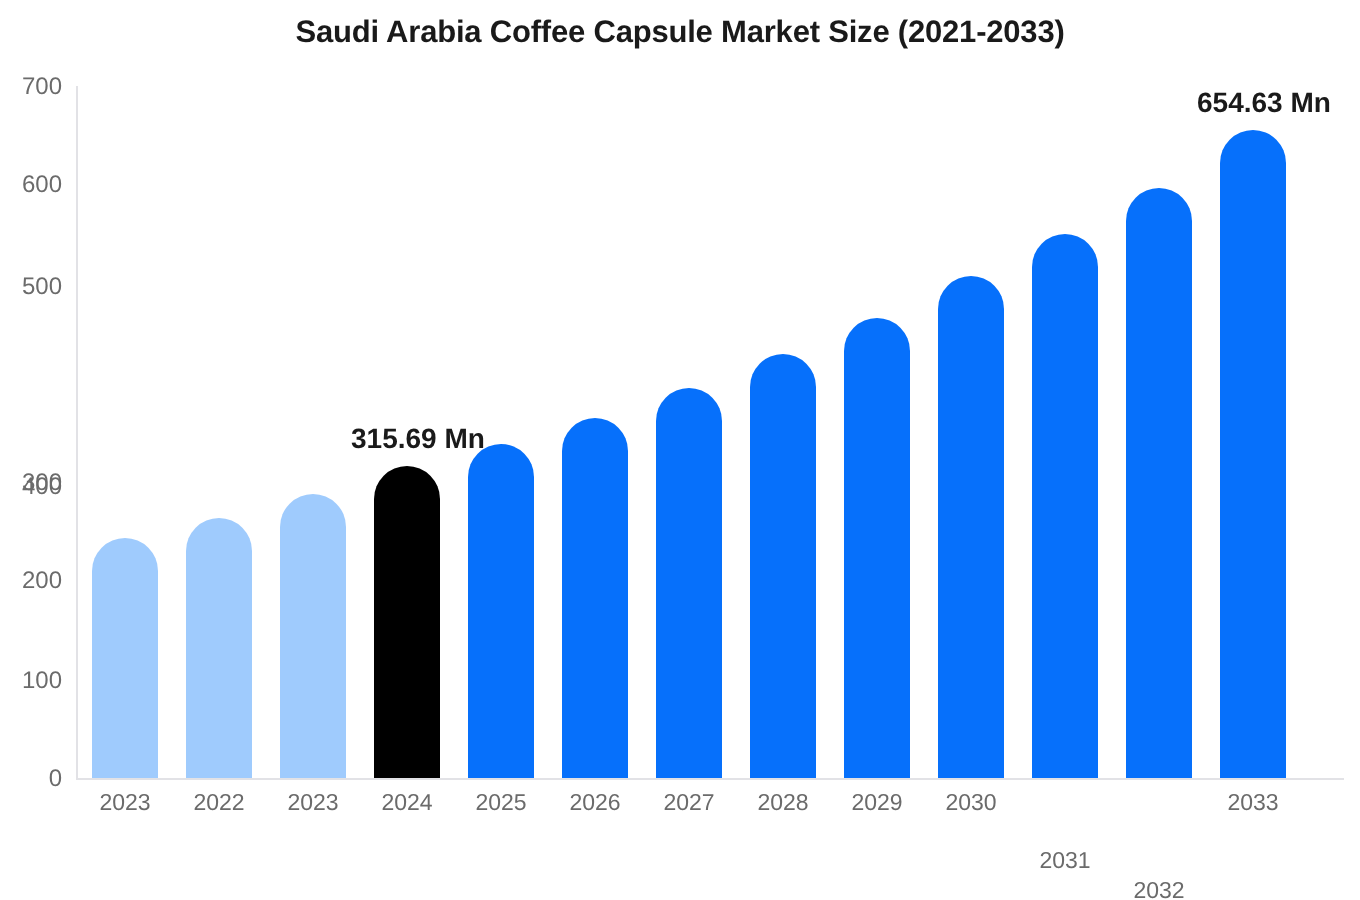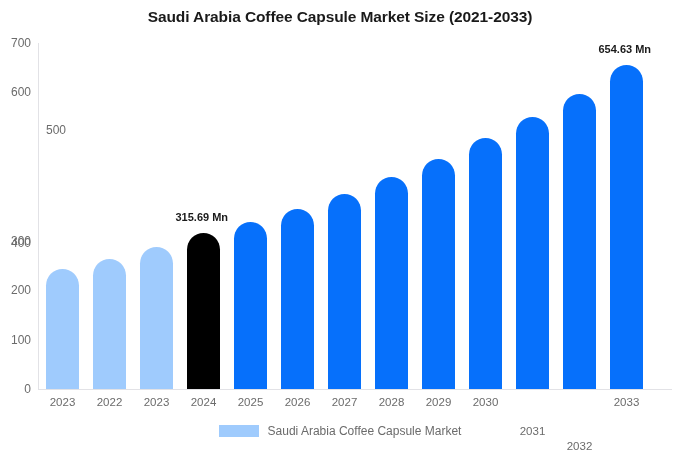--- a/index.html
+++ b/index.html
@@ -73,21 +73,21 @@
   .bar {
     position: absolute;
     bottom: 0;
     width: 33px;
     border-radius: 17px 17px 0 0;
   }
 
   
   .bar-label {
     position: absolute;
-    font-size: 11px;
+    font-size: 14px;
     font-weight: bold;
     color: #1a1a1a;
     white-space: nowrap;
   }
 
   
   .xtick {
     position: absolute;
     top: 396px;
     width: 47px;
@@ -125,21 +125,21 @@
 
   <div class="axis-y-line"></div>
   <div class="axis-x-line"></div>
 
   <div id="ytick-layer">
       <div class="ytick-wrap" style="top: 389px;">0</div>
       <div class="ytick-wrap" style="top: 339.571px;">100</div>
       <div class="ytick-wrap" style="top: 290.143px;">200</div>
       <div class="ytick-wrap" style="top: 240.714px;">300</div>
       <div class="ytick-wrap" style="top: 207px; margin-top: 36px;">400</div>
-      <div class="ytick-wrap" style="top: 130px; padding-left: 35px;">500</div>
+      <div class="ytick-wrap" style="top: 143px;">500</div>
       <div class="ytick-wrap" style="top: 92.4286px;">600</div>
       <div class="ytick-wrap" style="top: 43px;">700</div>
     </div>
 
   <div class="plot" id="plot-area">
       <div class="bar" title="2021: 242 Mn" style="left: 8px; height: 119.617px; background: rgb(159, 203, 253);"></div>
       <div class="bar" title="2022: 263 Mn" style="left: 55px; height: 129.997px; background: rgb(159, 203, 253);"></div>
       <div class="bar" title="2023: 288 Mn" style="left: 102px; height: 142.354px; background: rgb(159, 203, 253);"></div>
       <div class="bar" title="2024: 315.69 Mn" style="left: 149px; height: 156.041px; background: rgb(0, 0, 0);"></div>
       <div class="bar" title="2025: 337 Mn" style="left: 196px; height: 166.574px; background: rgb(6, 112, 251);"></div>
@@ -166,18 +166,14 @@
       <div class="xtick" style="left: 274px;">2026</div>
       <div class="xtick" style="left: 321px;">2027</div>
       <div class="xtick" style="left: 368px;">2028</div>
       <div class="xtick" style="left: 415px;">2029</div>
       <div class="xtick" style="left: 462px;">2030</div>
       <div class="xtick" style="left: 509px; margin-top: 29px;">2031</div>
       <div class="xtick" style="left: 556px; margin-top: 44px;">2032</div>
       <div class="xtick" style="left: 603px;">2033</div>
     </div>
 
-  <div class="legend">
-    <span class="legend-swatch" id="legend-swatch" style="background: rgb(159, 203, 253);"></span>
-    <span class="legend-label">Saudi Arabia Coffee Capsule Market</span>
-  </div>
 
 </div>
 
 </body></html>

